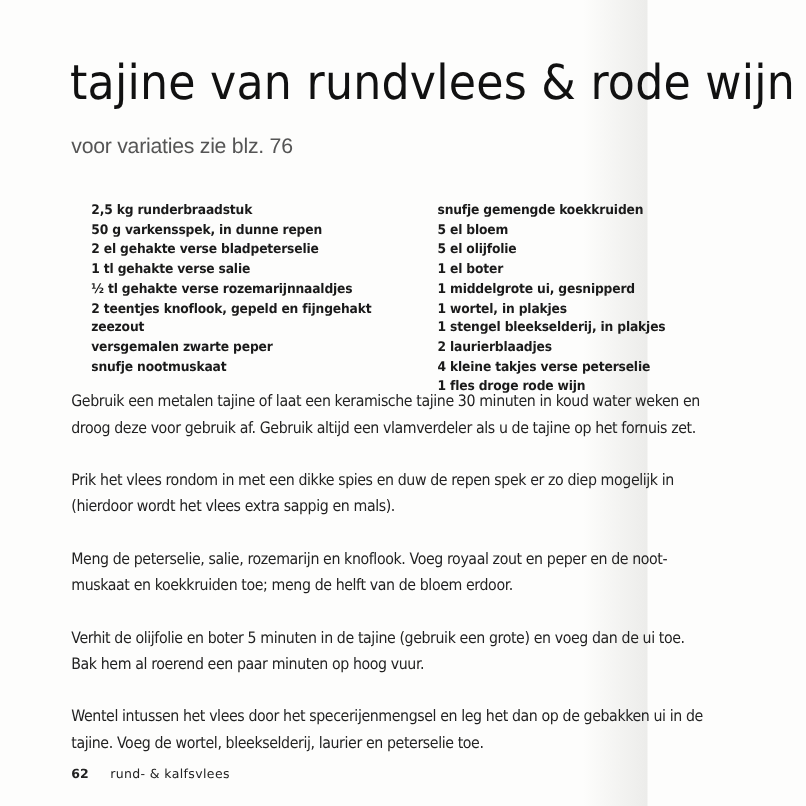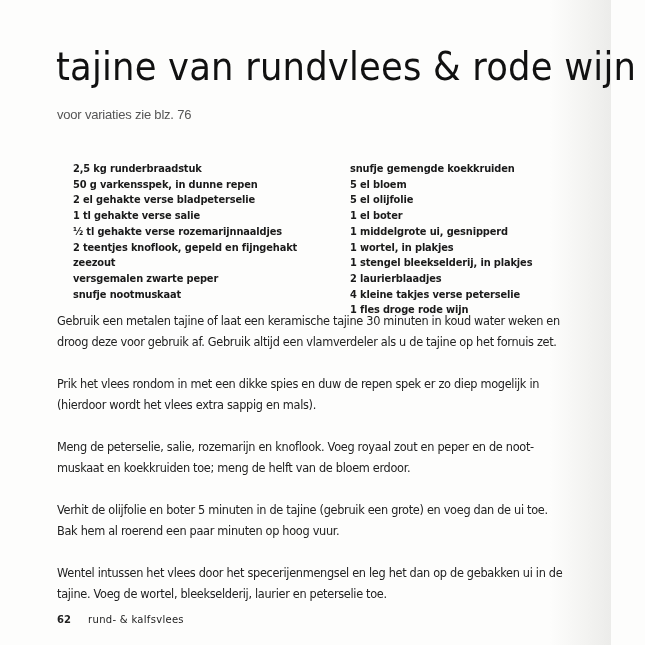--- a/index.html
+++ b/index.html
@@ -5,21 +5,21 @@
     html, body {
       margin: 0;
       padding: 0;
       width: 645px;
       height: 645px;
       overflow: hidden;
       background: #fdfdfc;
     }
     .page {
       position: relative;
-      width: 611px;
+      width: 518px;
       height: 645px;
       background: linear-gradient(to right, #fdfdfc 0%, #fdfdfc 90%, #f3f3f1 96%, #ececea 100%);
       color: #1a1a1a;
       font-family: "DejaVu Sans", sans-serif;
     }
     .title {
       position: absolute;
       left: 56px;
       top: 44px;
       margin: 0;
@@ -30,21 +30,21 @@
       color: #111;
       white-space: nowrap;
       transform: scaleX(0.92);
       transform-origin: left top;
     }
     .subtitle {
       position: absolute;
       left: 57px;
       top: 107px;
       font-family: "Liberation Sans", sans-serif;
-      font-size: 13px;
+      font-size: 17px;
       color: #555;
       letter-spacing: -0.2px;
     }
     .ingredients {
       position: absolute;
       top: 145px;
       left: 0;
       width: 645px;
     }
     .col {

